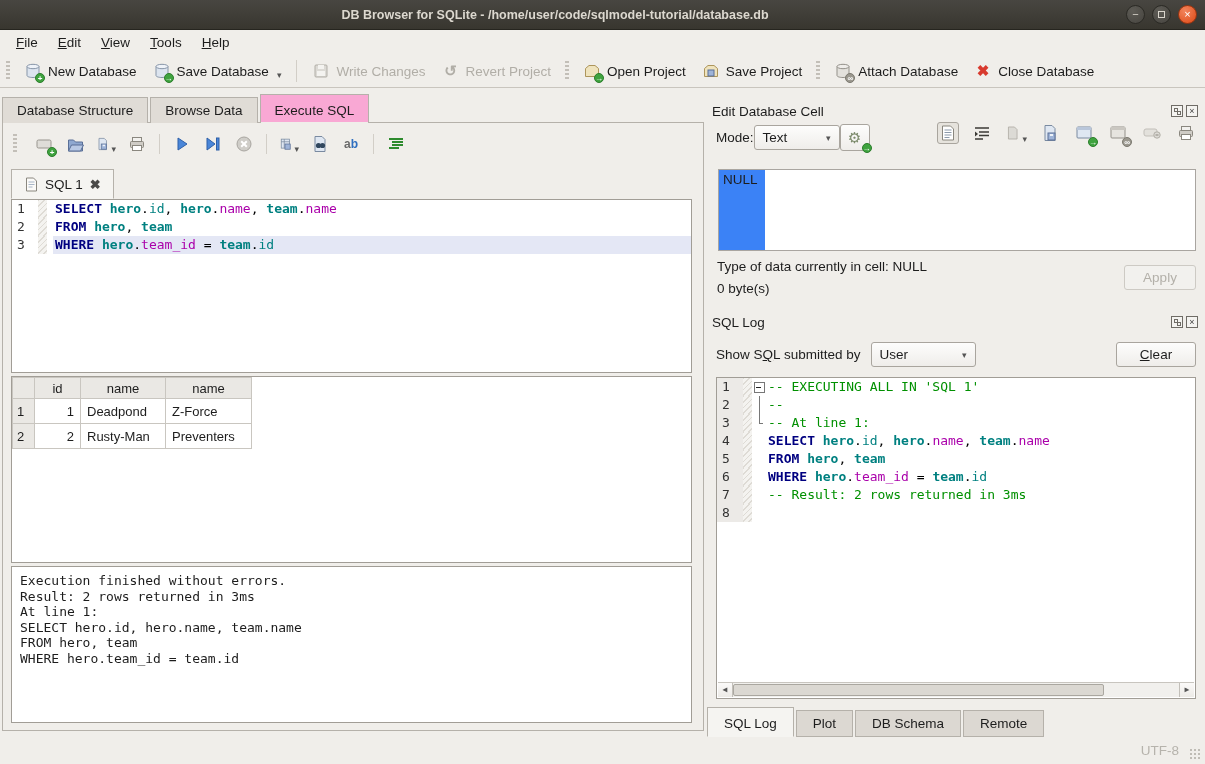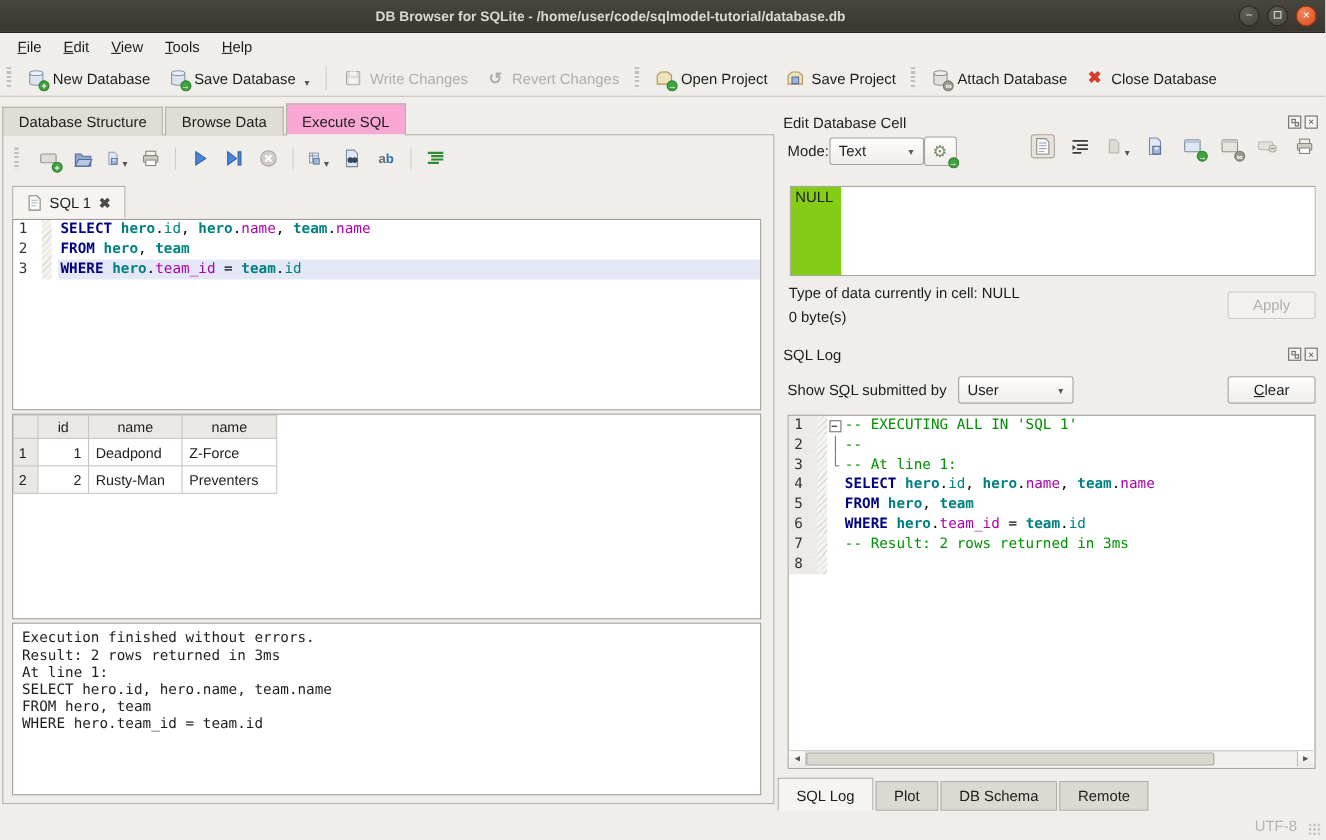--- a/index.html
+++ b/index.html
@@ -127,24 +127,24 @@
   .mode-row { position:absolute; left:9px; top:36px; display:flex; align-items:center; }
   .cell-icons { position:absolute; right:8px; top:34px; display:flex; gap:12px; align-items:center; }
   .cicon { position:relative; width:22px; height:22px; display:inline-flex; align-items:center; justify-content:center; }
   .cicon.pressed { background:#e6e3dd; border:1px solid #a9a59e; border-radius:3px; }
   .gearbtn { width:30px; height:27px; display:inline-flex; align-items:center; justify-content:center;
     background:linear-gradient(#fdfdfc,#efedea); border:1px solid #a9a59e; border-radius:3px; position:relative; }
   .gear { font-size:15px; color:#7b8a6a; }
 
   .cellbox { position:absolute; left:11px; top:81px; width:478px; height:82px; background:#fff;
     border:1px solid #a9a5a0; display:flex; }
-  .cell-gutter { width:46px; background:#84cc16; padding:2px 4px; font-size:13.5px; }
+  .cell-gutter { width:46px; background:#3b82f6; padding:2px 4px; font-size:13.5px; }
   .type-line { position:absolute; left:10px; top:171px; font-size:13.5px; }
   .size-line { position:absolute; left:10px; top:193px; font-size:13.5px; }
-  .apply-btn { position:absolute; right:9px; top:177px; width:80px; }
+  .apply-btn { position:absolute; right:9px; top:177px; width:72px; }
 
   .filter-row { position:absolute; left:9px; top:254px; display:flex; align-items:center; gap:10px; font-size:13.5px; }
   .clear-btn { position:absolute; right:9px; top:254px; width:80px; }
 
   .logbox { position:absolute; left:9px; top:289px; width:480px; height:322px; }
   .log-code { width:100%; height:100%; position:relative; }
   .hscroll { position:absolute; left:1px; right:1px; bottom:1px; height:15px; background:#f1f0ed;
     border-top:1px solid #c8c5bf; display:flex; }
   .harrow { width:15px; height:14px; background:linear-gradient(#fbfaf9,#eceae6); border-right:1px solid #c2bfb9;
     font-size:8px; color:#555; text-align:center; line-height:14px; }
@@ -218,21 +218,21 @@
             <rect x="6" y="3" width="6" height="4" fill="#f4f3f0"></rect>
             <rect x="5" y="9" width="8" height="5" fill="#f4f3f0"></rect>
           </svg>
       </span>
       <span>Write Changes</span>
     </div>
     <div class="tbtn disabled">
       <span class="icon">
           <span class="revert-glyph">↺</span>
         </span>
-      <span>Revert Changes</span>
+      <span>Revert Project</span>
     </div>
     <div class="grip"></div>
     <div class="tbtn">
       <span class="icon">
         <svg width="18" height="18" viewBox="0 0 18 18">
             <path d="M2.5 6.5l3.5-3h6l3.5 3v8h-13z" fill="#efe3bd" stroke="#ad955b"></path>
           </svg>
         <span class="badge">→</span>
       </span>
       <span>Open Project</span>

